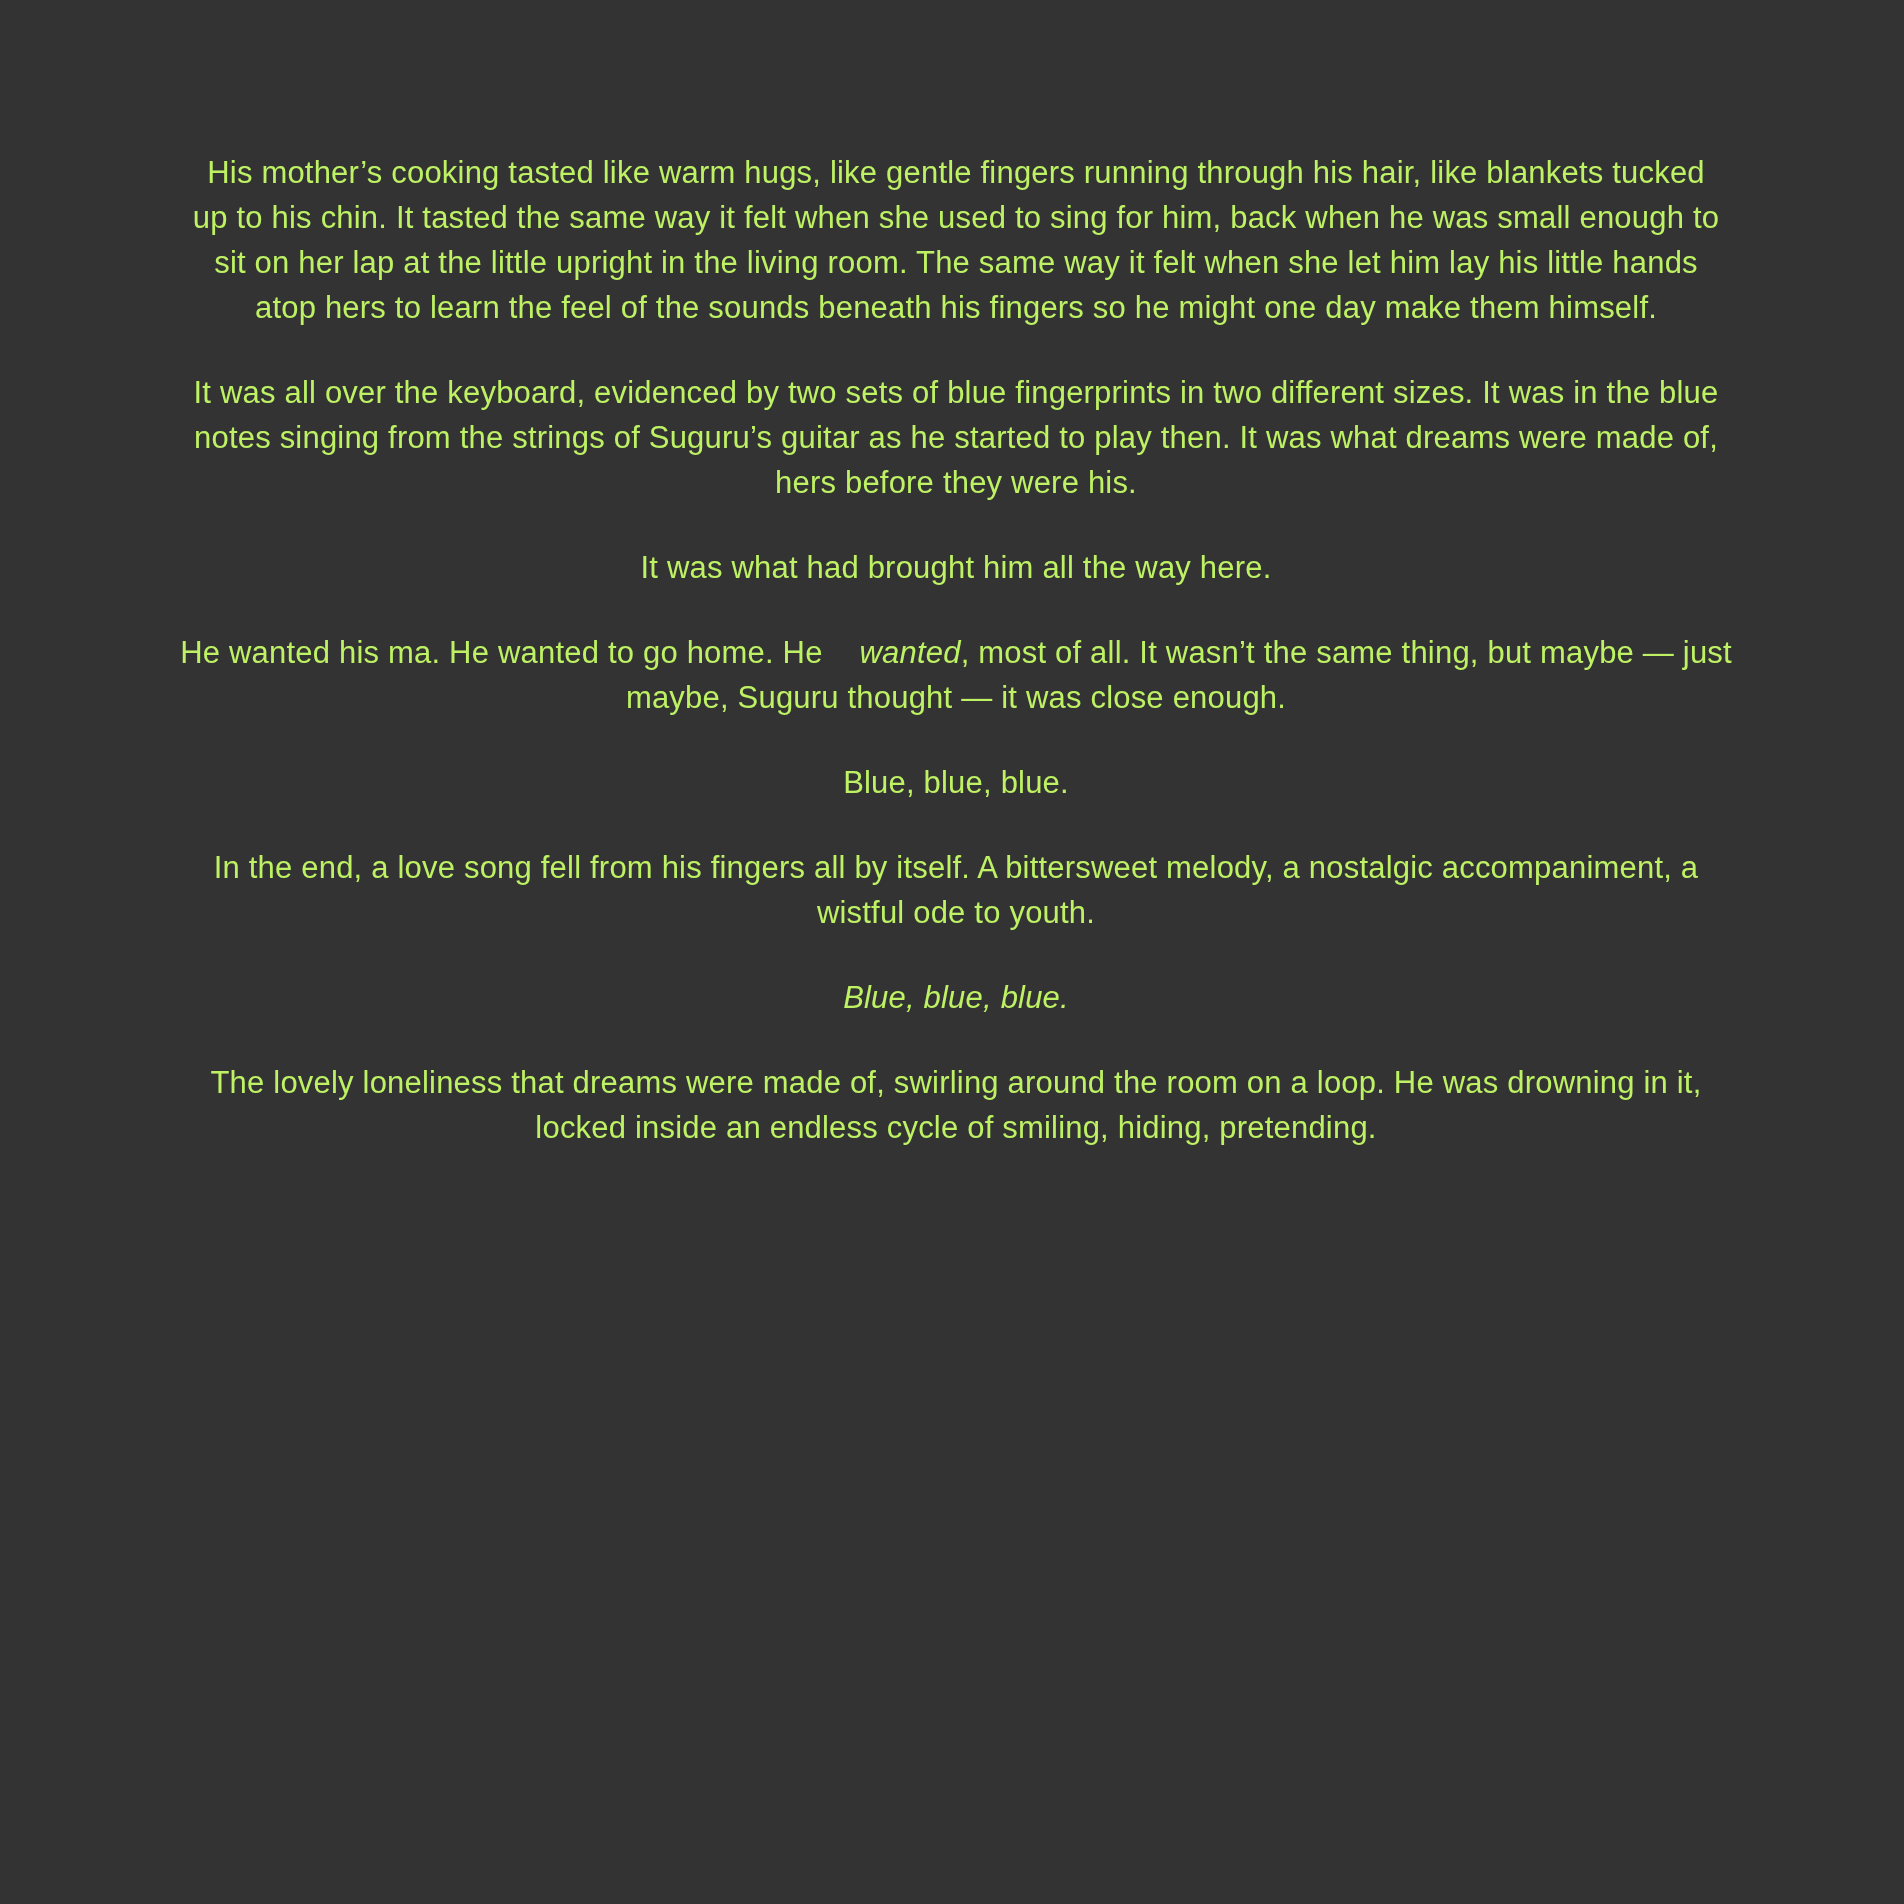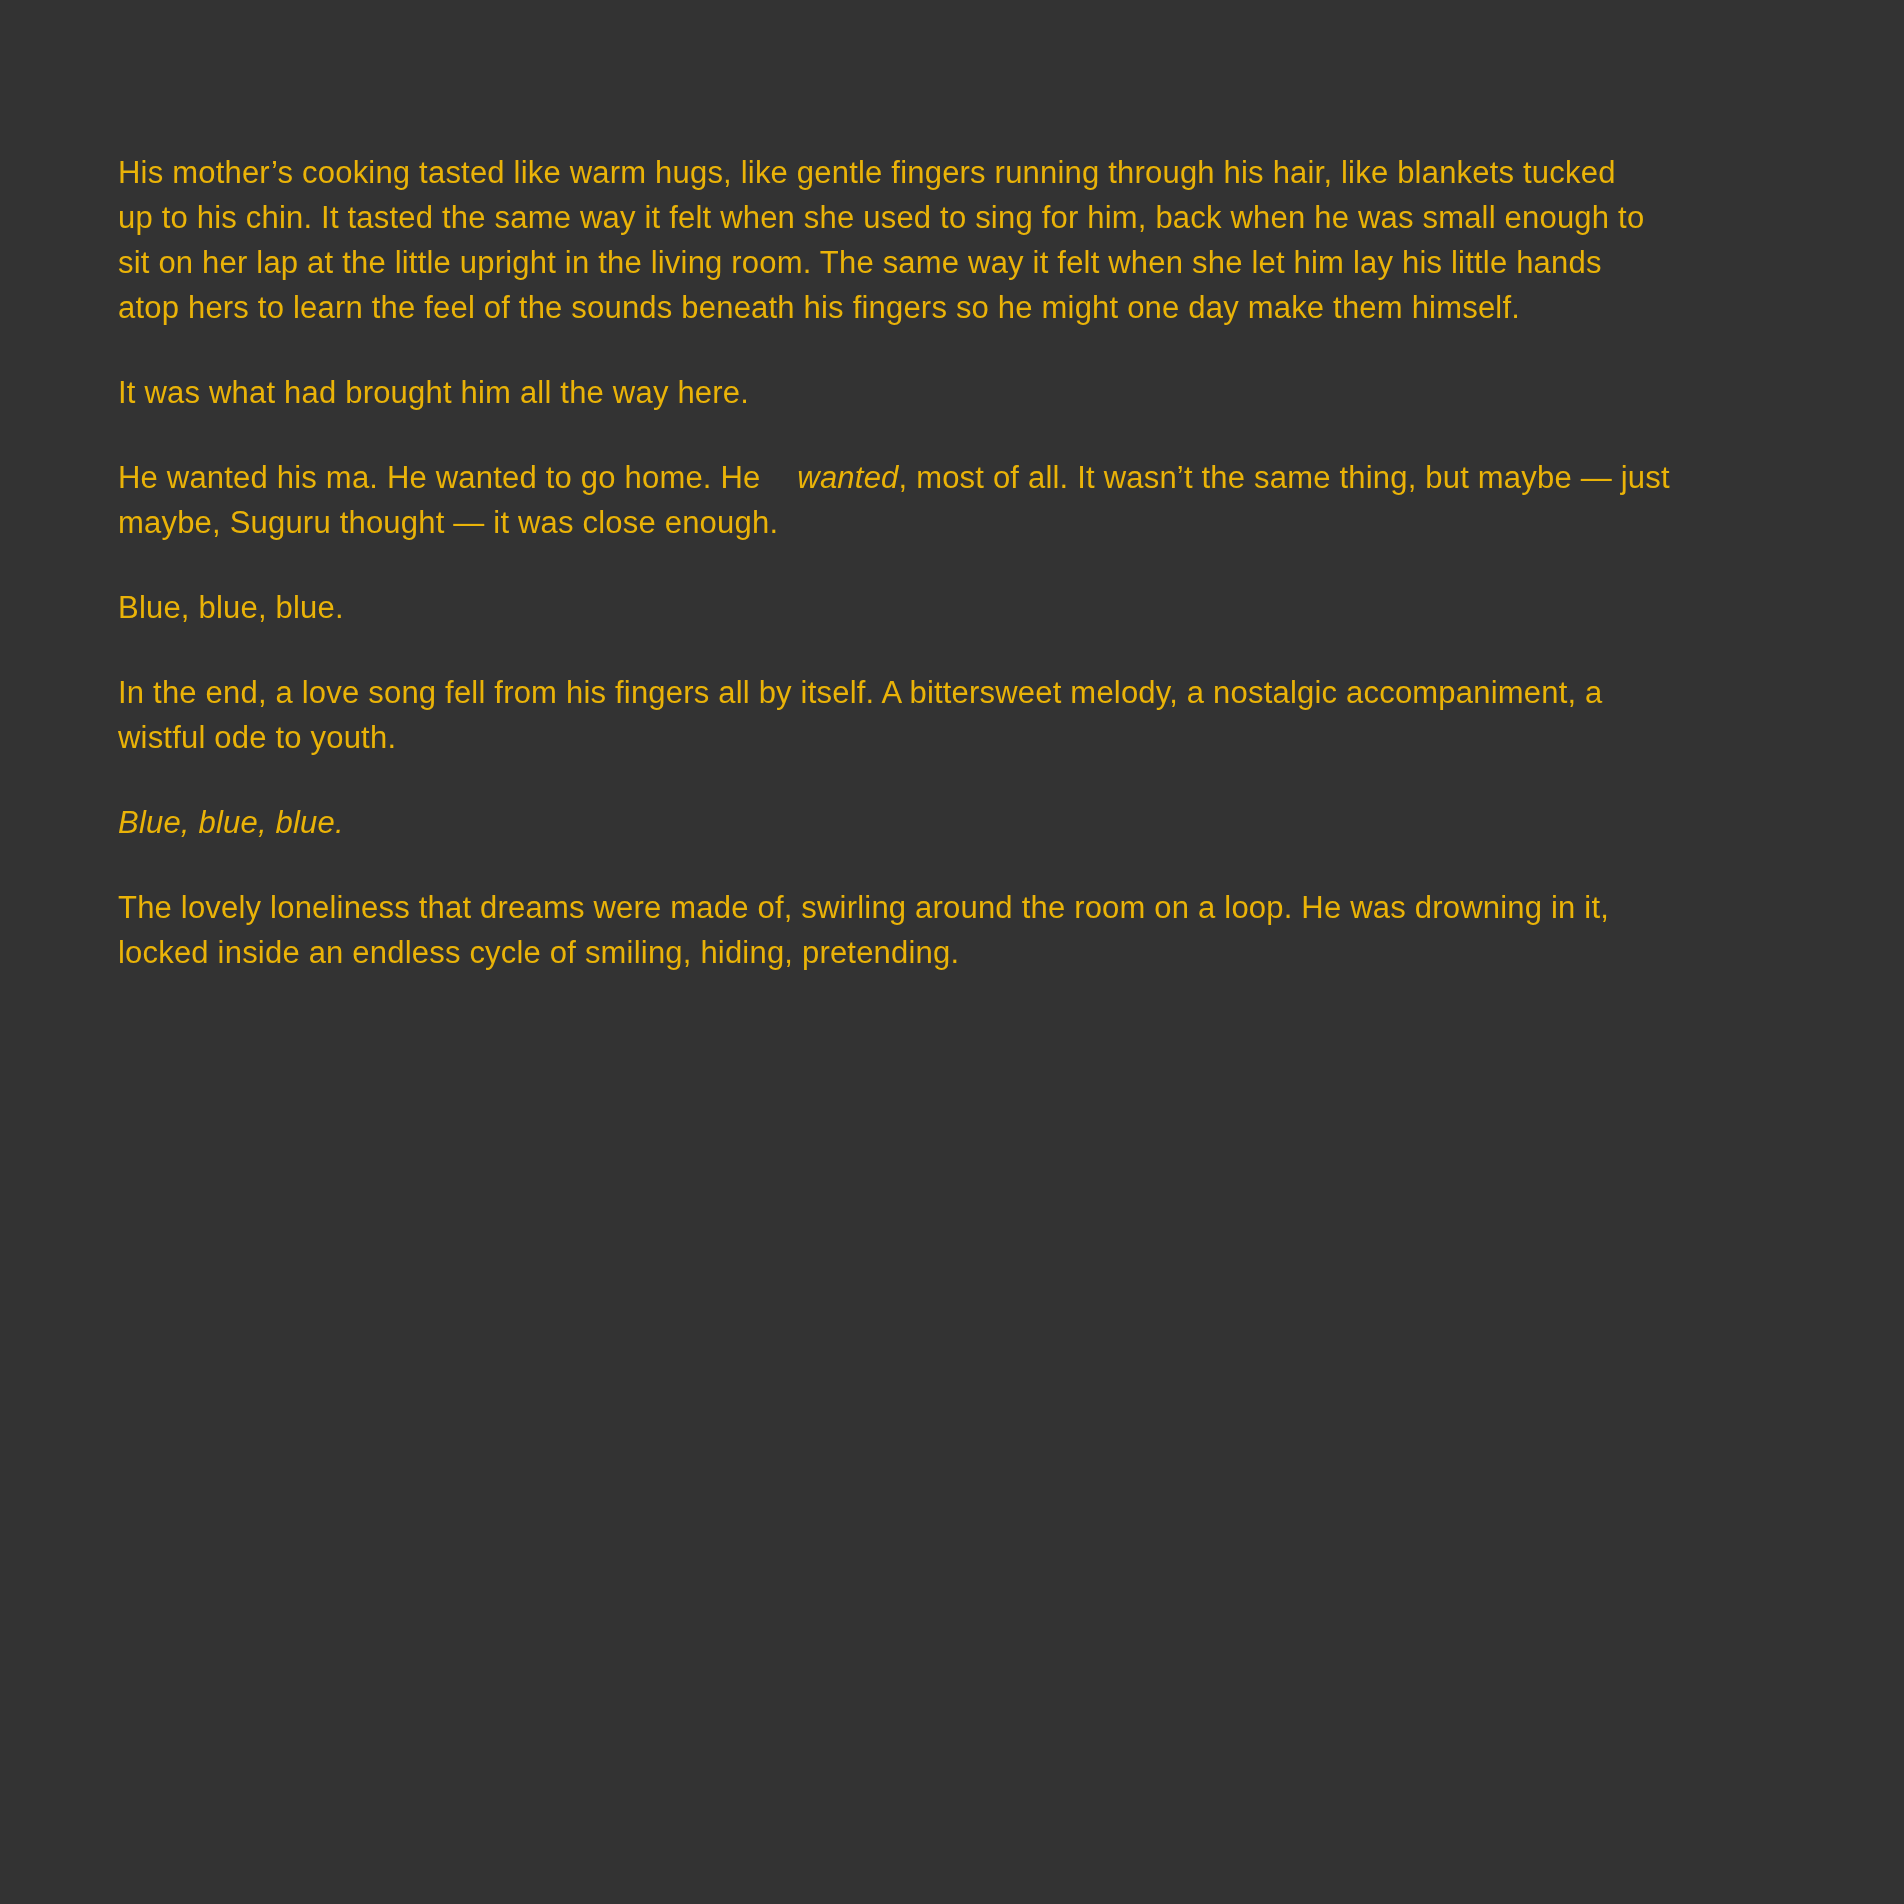--- a/index.html
+++ b/index.html
@@ -35,20 +35,22 @@
   }
   .story em {
     font-style: italic;
     margin-left: 28px;
   }
 </style>
 </head>
 <body style="background: rgb(51, 51, 51);">
 
 <div class="reader-page">
-  <div class="story" id="story" style="color: #eab308;"><p>His mother’s cooking tasted like warm hugs, like gentle fingers running through his hair, like blankets tucked
+  <div class="story" id="story" style="color: #bef264; text-align: center;"><p>His mother’s cooking tasted like warm hugs, like gentle fingers running through his hair, like blankets tucked
 up to his chin. It tasted the same way it felt when she used to sing for him, back when he was small enough to
 sit on her lap at the little upright in the living room. The same way it felt when she let him lay his little hands
-atop hers to learn the feel of the sounds beneath his fingers so he might one day make them himself.</p><p>It was what had brought him all the way here.</p><p>He wanted his ma. He wanted to go home. He <em>wanted</em>, most of all. It wasn’t the same thing, but maybe — just
+atop hers to learn the feel of the sounds beneath his fingers so he might one day make them himself.</p><p>It was all over the keyboard, evidenced by two sets of blue fingerprints in two different sizes. It was in the blue
+notes singing from the strings of Suguru’s guitar as he started to play then. It was what dreams were made of,
+hers before they were his.</p><p>It was what had brought him all the way here.</p><p>He wanted his ma. He wanted to go home. He <em>wanted</em>, most of all. It wasn’t the same thing, but maybe — just
 maybe, Suguru thought — it was close enough.</p><p>Blue, blue, blue.</p><p>In the end, a love song fell from his fingers all by itself. A bittersweet melody, a nostalgic accompaniment, a
 wistful ode to youth.</p><p class="italic">Blue, blue, blue.</p><p>The lovely loneliness that dreams were made of, swirling around the room on a loop. He was drowning in it,
 locked inside an endless cycle of smiling, hiding, pretending.</p></div>
 </div>
 
 </body></html>

